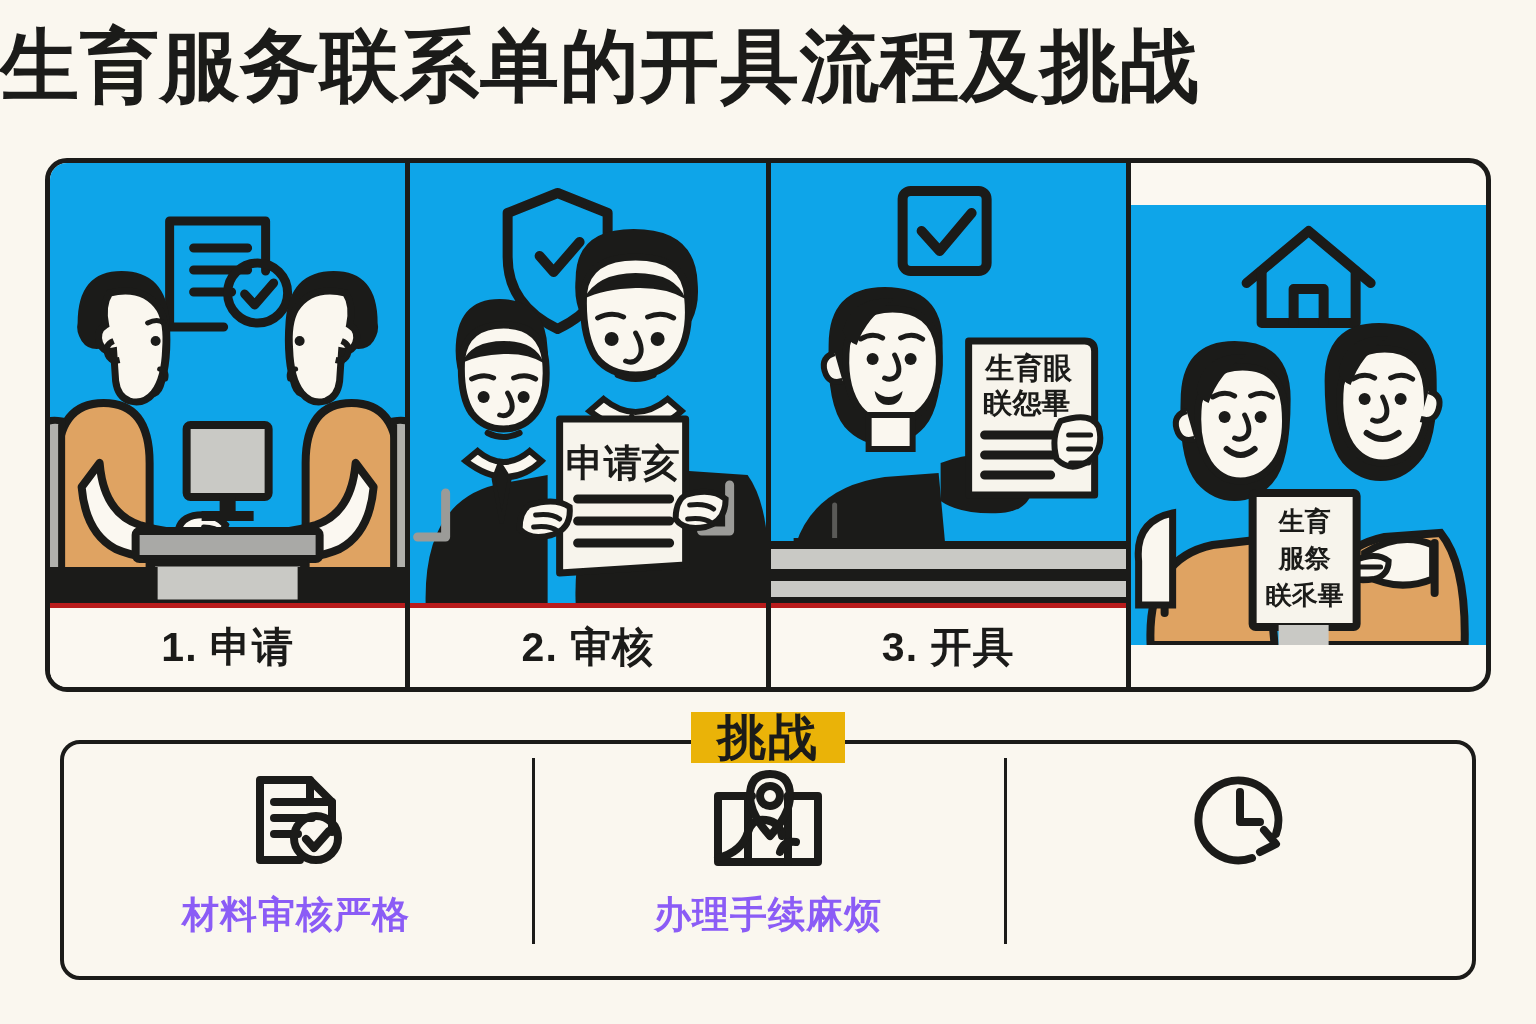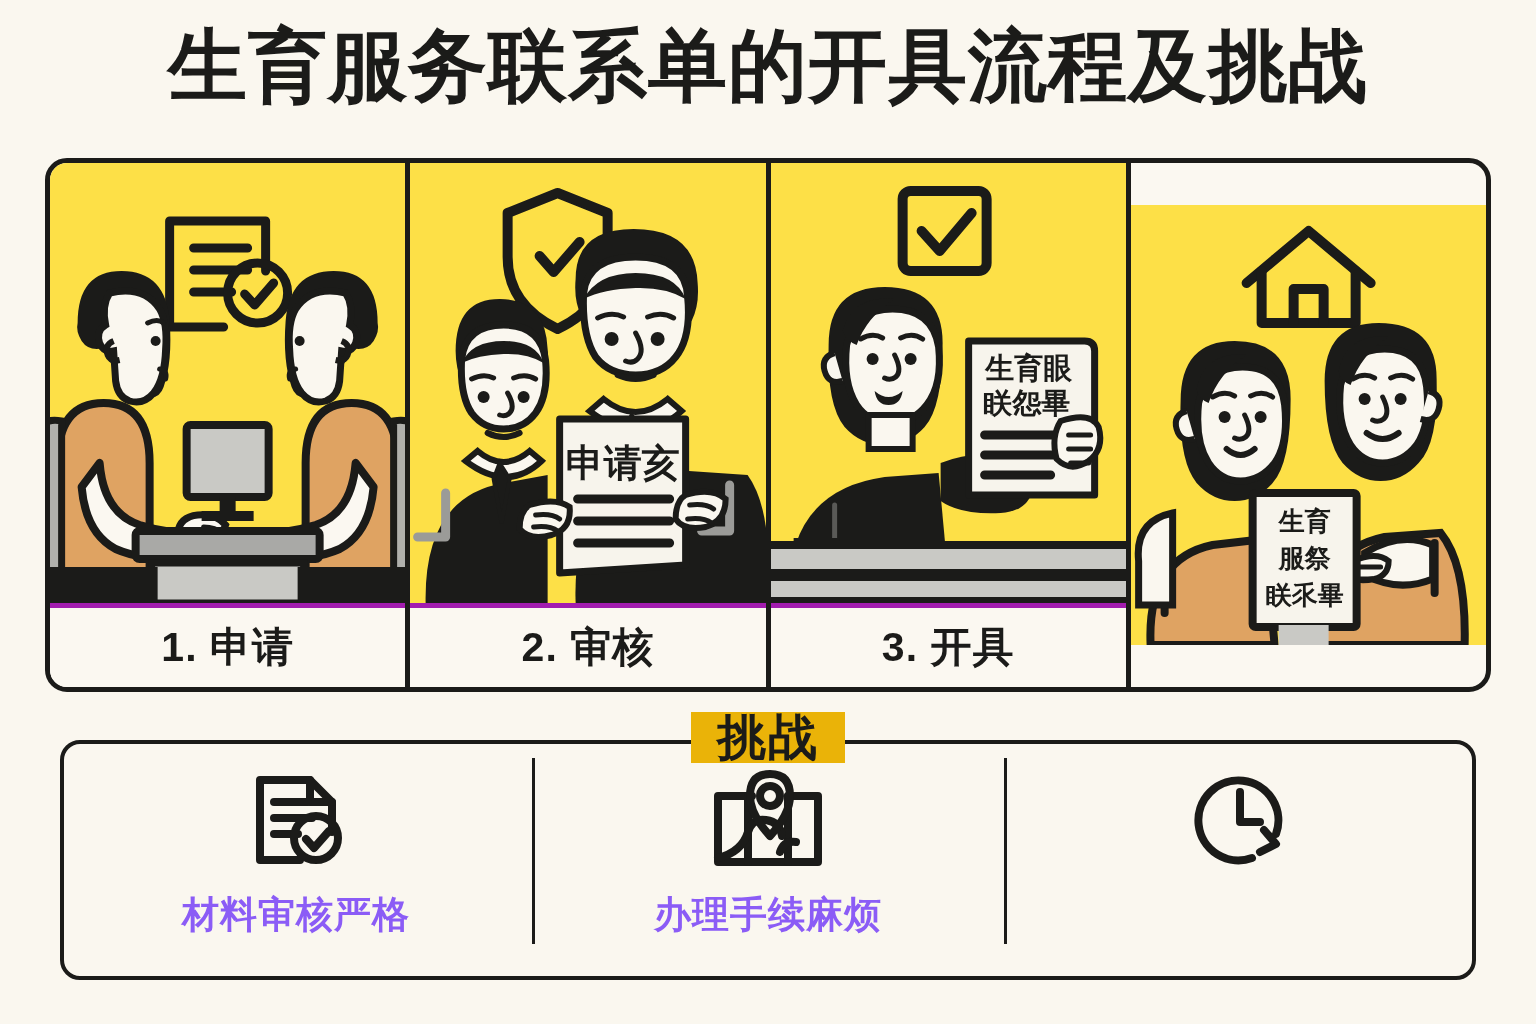--- a/index.html
+++ b/index.html
@@ -11,21 +11,21 @@
     background: #faf7ef;
     font-family: "Liberation Sans", "DejaVu Sans", sans-serif;
     color: #1c1c1a;
     position: relative;
   }
 
   
   #page-title {
     position: absolute;
     top: 26px; left: 0; width: 100%;
-    text-align: center;
+    text-align: left;
     font-size: 79px;
     font-weight: 900;
     letter-spacing: 1px;
     color: #1b1b19;
     line-height: 1;
     white-space: nowrap;
   }
 
   
   #steps-frame {
@@ -45,27 +45,27 @@
     flex-direction: column;
     border-right: 5px solid #1b1b19;
     overflow: hidden;
   }
   .step-col:last-child { border-right: none; justify-content: center; }
 
   .step-art {
     position: relative;
     flex: 0 0 440px;
     overflow: hidden;
-    background: #fde047;
+    background: #0ea5e9;
   }
   .step-art svg { position: absolute; inset: 0; width: 100%; height: 100%; display: block; }
 
   .step-label {
     flex: 1 1 auto;
-    border-top: 5px solid #a21caf;
+    border-top: 5px solid #b91c1c;
     display: flex;
     align-items: center;
     justify-content: center;
     font-size: 41px;
     font-weight: 900;
     letter-spacing: 1px;
     color: #1b1b19;
     background: #fbf8f1;
   }
 

